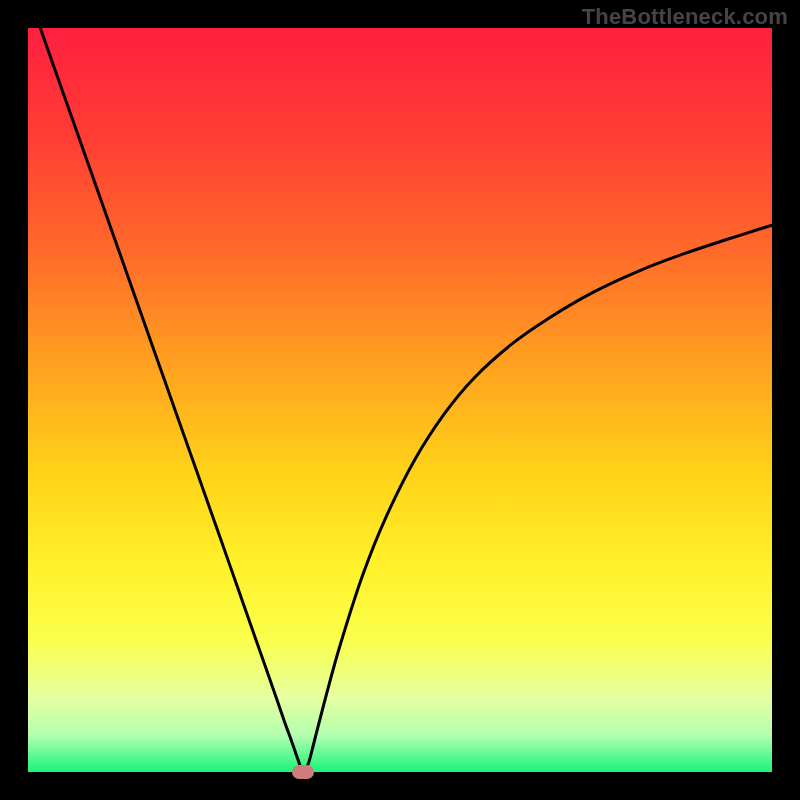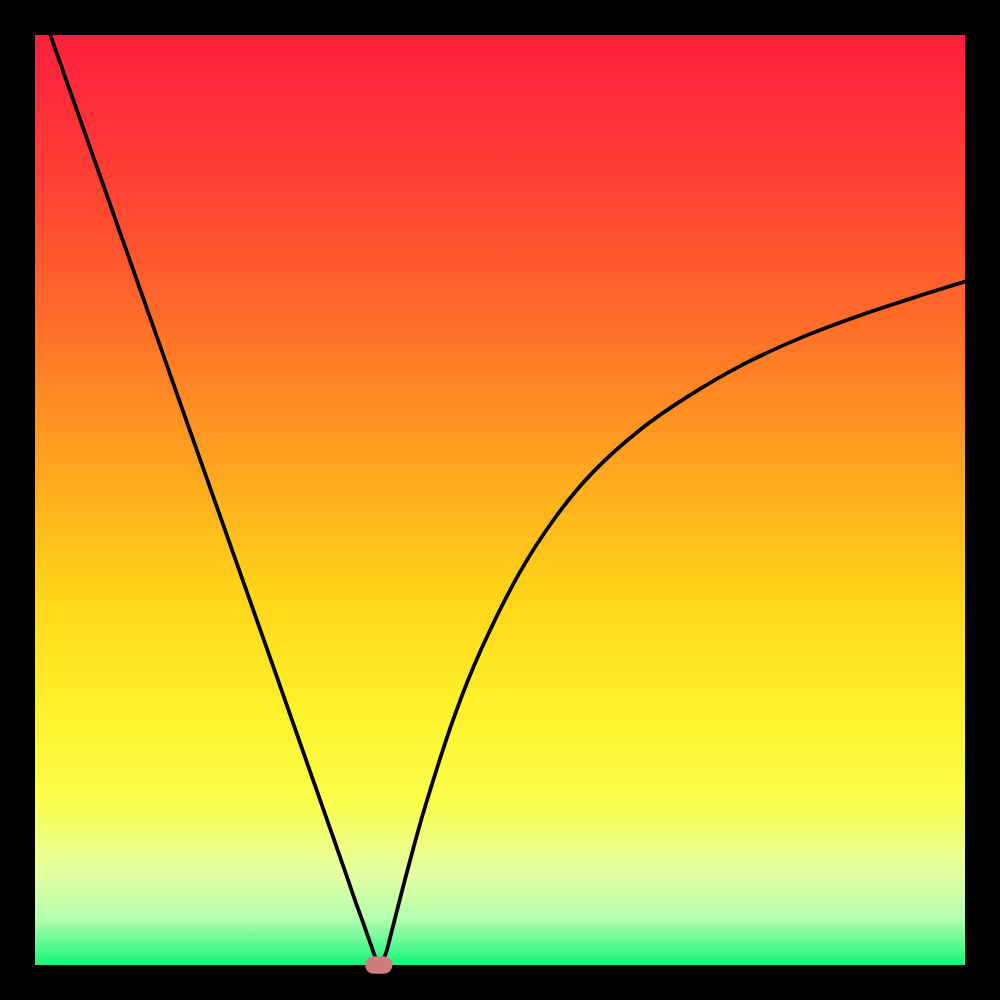--- a/index.html
+++ b/index.html
@@ -47,20 +47,21 @@
     background: #cf7c7c;
     border-radius: 8px;
     transform: translate(-50%, -50%);
     z-index: 5;
   }
 </style>
 </head>
 <body>
 
 <div class="frame">
+  <div class="watermark">TheBottleneck.com</div>
 
   <div class="plot-outer">
     <svg class="plot" viewBox="0 0 744 744" preserveAspectRatio="none">
       <defs>
         <linearGradient id="bg-grad" x1="0" y1="0" x2="0" y2="1">
             <stop offset="0%" stop-color="#ff1f3f"></stop>
             <stop offset="15%" stop-color="#ff3e34"></stop>
             <stop offset="30%" stop-color="#ff6a2a"></stop>
             <stop offset="45%" stop-color="#ffa020"></stop>
             <stop offset="60%" stop-color="#ffd418"></stop>

